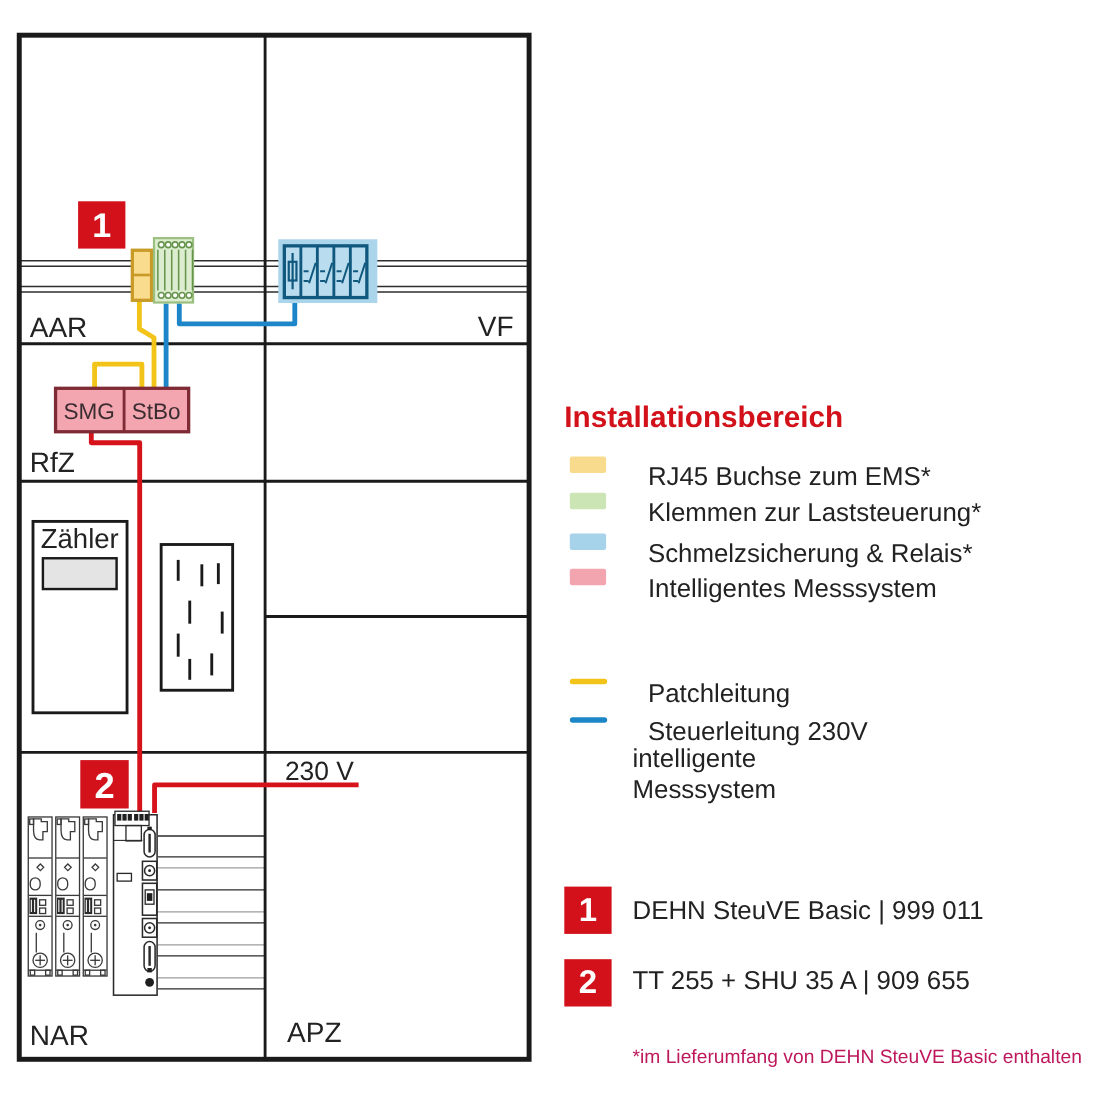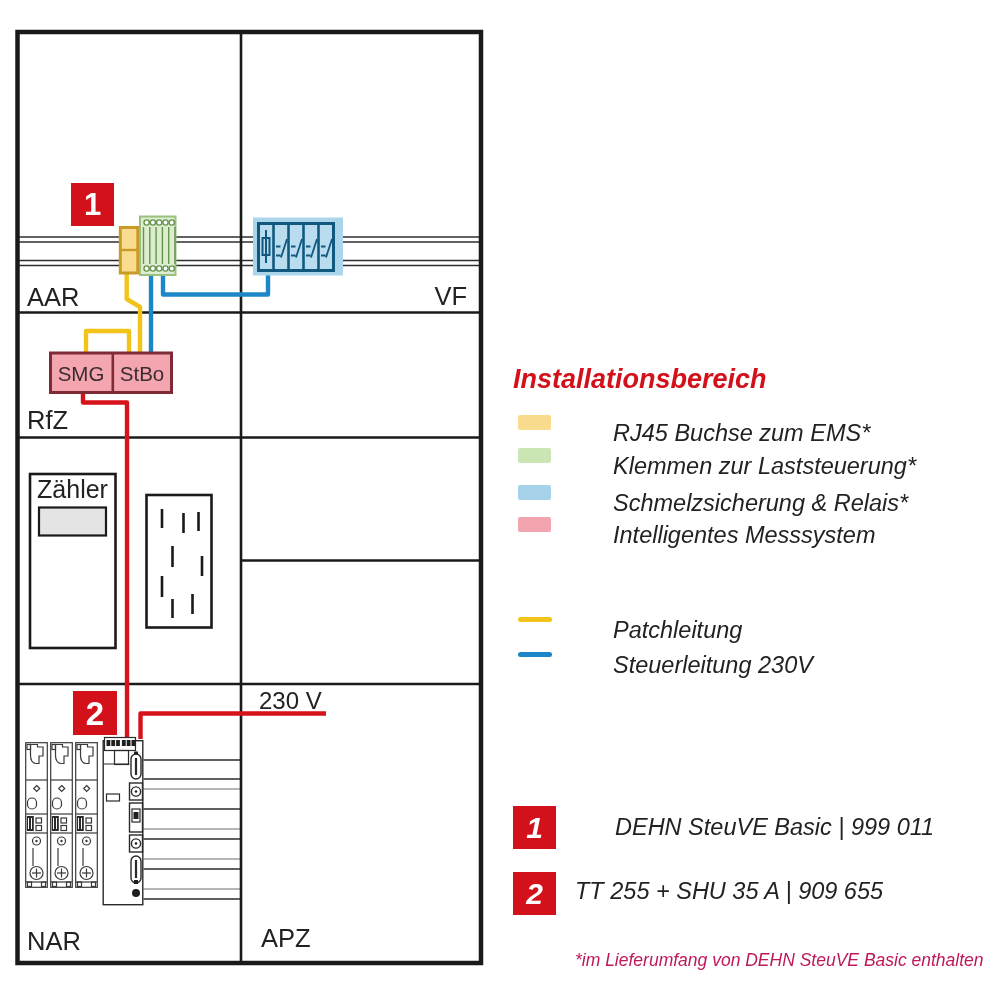--- a/index.html
+++ b/index.html
@@ -7,35 +7,35 @@
          font-family:"Liberation Sans",sans-serif;color:#222;}
   .diagram-svg{position:absolute;left:0;top:0;}
   svg text{font-family:"Liberation Sans",sans-serif;fill:#222;}
   .area-label{font-size:25.5px;}
   .box-label{font-size:20.5px;fill:#3b2c30;}
   .meter-label{font-size:25px;}
   .volt-label{font-size:24px;}
   .badge-rect{fill:#D2111A;}
   .badge-num{fill:#fff;font-weight:bold;}
   
-  .legend{position:absolute;left:513px;top:0;width:486px;height:1000px;font-style:italic;}
+  .legend{position:absolute;left:513px;top:0;width:486px;height:1000px;}
   .sec-title{position:absolute;left:0;font-size:27px;font-weight:bold;color:#D2111A;white-space:nowrap;}
   .lrow{position:absolute;left:0;display:flex;align-items:center;height:32px;white-space:nowrap;}
   .lrow .swatch{width:33px;height:15px;border-radius:2px;margin-left:5px;flex:0 0 auto;}
   .lrow .wire{width:34px;height:5px;border-radius:3px;margin-left:5px;flex:0 0 auto;}
   .lrow .ltext{font-size:23.5px;color:#222;margin-left:24px;}
-  .lrow .ltext{position:absolute;left:76px;margin-top:22px;}
+  .lrow .ltext{position:absolute;left:52px;margin-top:22px;}
   .wrow3{position:absolute;left:0;display:flex;align-items:flex-start;}
   .wrow3 .wire{margin-top:12px;}
   .wrow3 .ltext2{position:absolute;left:62px;font-size:23.5px;line-height:27.5px;color:#222;}
   .prow{position:absolute;left:0;display:flex;align-items:flex-start;}
   .pbadge{width:43px;height:43px;background:#D2111A;color:#fff;font-weight:bold;
           font-size:30px;display:flex;align-items:center;justify-content:center;flex:0 0 auto;}
   .ptext{position:absolute;left:62px;font-size:23.5px;line-height:28px;color:#222;white-space:nowrap;}
-  .ptext.single{line-height:43px;margin-left:40px;}
+  .ptext.single{line-height:43px;}
   .footnote{position:absolute;left:62px;font-size:17.5px;color:#be185d;white-space:nowrap;}
 </style>
 </head>
 <body>
 
 <div class="stage">
 
   <svg class="diagram-svg" width="500" height="1000" viewBox="0 0 500 1000">
 
     <g stroke="#2e2e2e" stroke-width="1.4">
@@ -260,20 +260,21 @@
       <span class="wire" style="background-color: rgb(242, 195, 24);"></span>
       <span class="ltext">Patchleitung</span>
     </div>
     <div class="lrow" style="top:638px">
       <span class="wire" style="background-color: rgb(28, 134, 200);"></span>
       <span class="ltext">Steuerleitung 230V</span>
     </div>
     <div class="wrow3" style="top:676px">
       <span class="wire" style="background-color: rgb(214, 18, 27);"></span>
       <span class="ltext2">
+        <span style="display:block">intelligente Messsystem</span>
       </span>
     </div>
 
 
     <div class="prow" style="top:806px">
       <span class="pbadge">1</span>
       <span class="ptext single">DEHN SteuVE Basic | 999 011</span>
     </div>
     <div class="prow" style="top:872px">
       <span class="pbadge">2</span>

